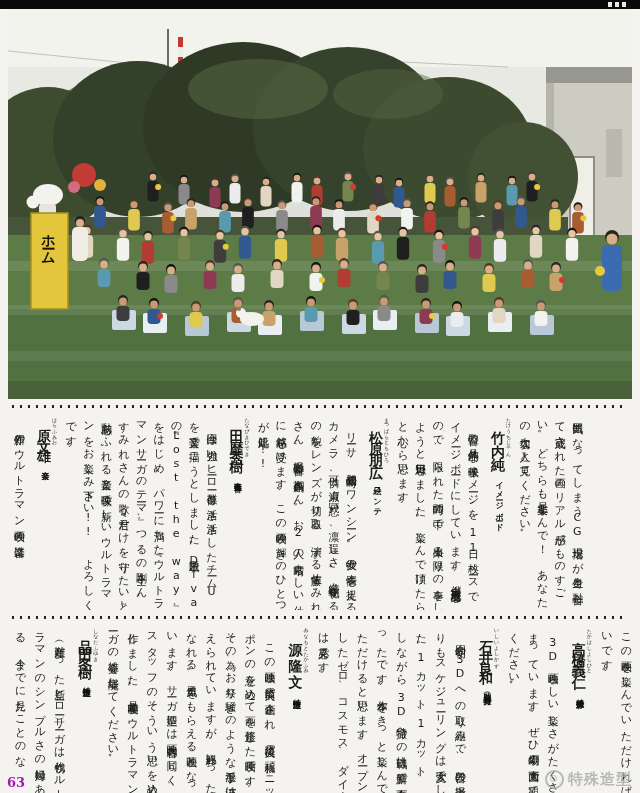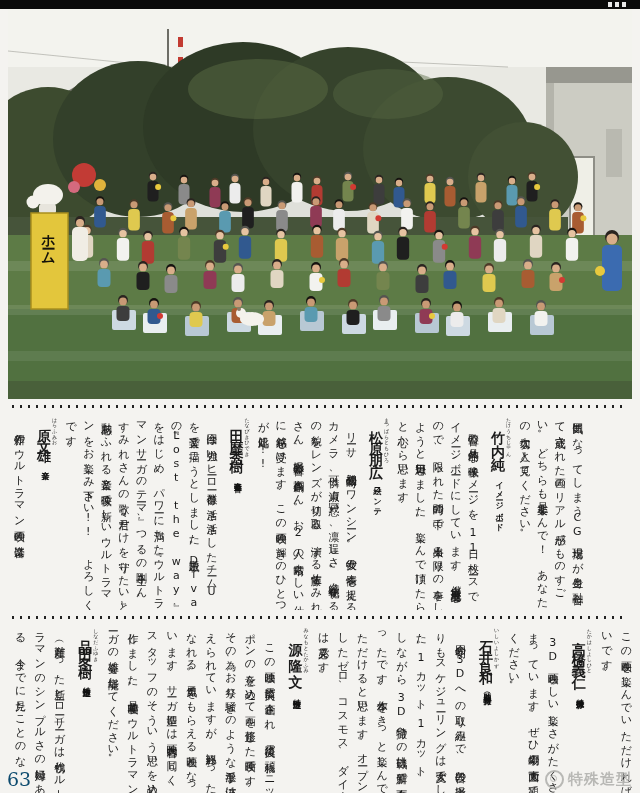--- a/index.html
+++ b/index.html
@@ -42,22 +42,22 @@
   .person{
     display:block;margin:0 4px 0 7px;font-weight:bold;
   }
   .pname{font-size:14px;letter-spacing:1px;}
   .pname rt{font-size:5px;font-weight:normal;letter-spacing:0;}
   .prole{
     display:inline-block;font-size:8px;font-weight:bold;letter-spacing:1px;
     margin-block-start:7px;color:#111;
   }
   .pagenum{
-    position:absolute;left:7px;bottom:3px;font-size:19px;font-weight:normal;
-    font-family:"DejaVu Serif","Liberation Serif",serif;color:#0c4a6e;
+    position:absolute;left:7px;bottom:3px;font-size:13px;font-weight:bold;
+    font-family:"DejaVu Serif","Liberation Serif",serif;color:#a21caf;
   }
   .watermark{
     position:absolute;right:8px;bottom:4px;display:flex;align-items:center;gap:4px;
     color:#b3b3b0;opacity:.92;
   }
   .watermark .wm-circle{
     width:15px;height:15px;border:2.5px solid #b3b3b0;border-radius:50%;
     position:relative;
   }
   .watermark .wm-circle::after{

